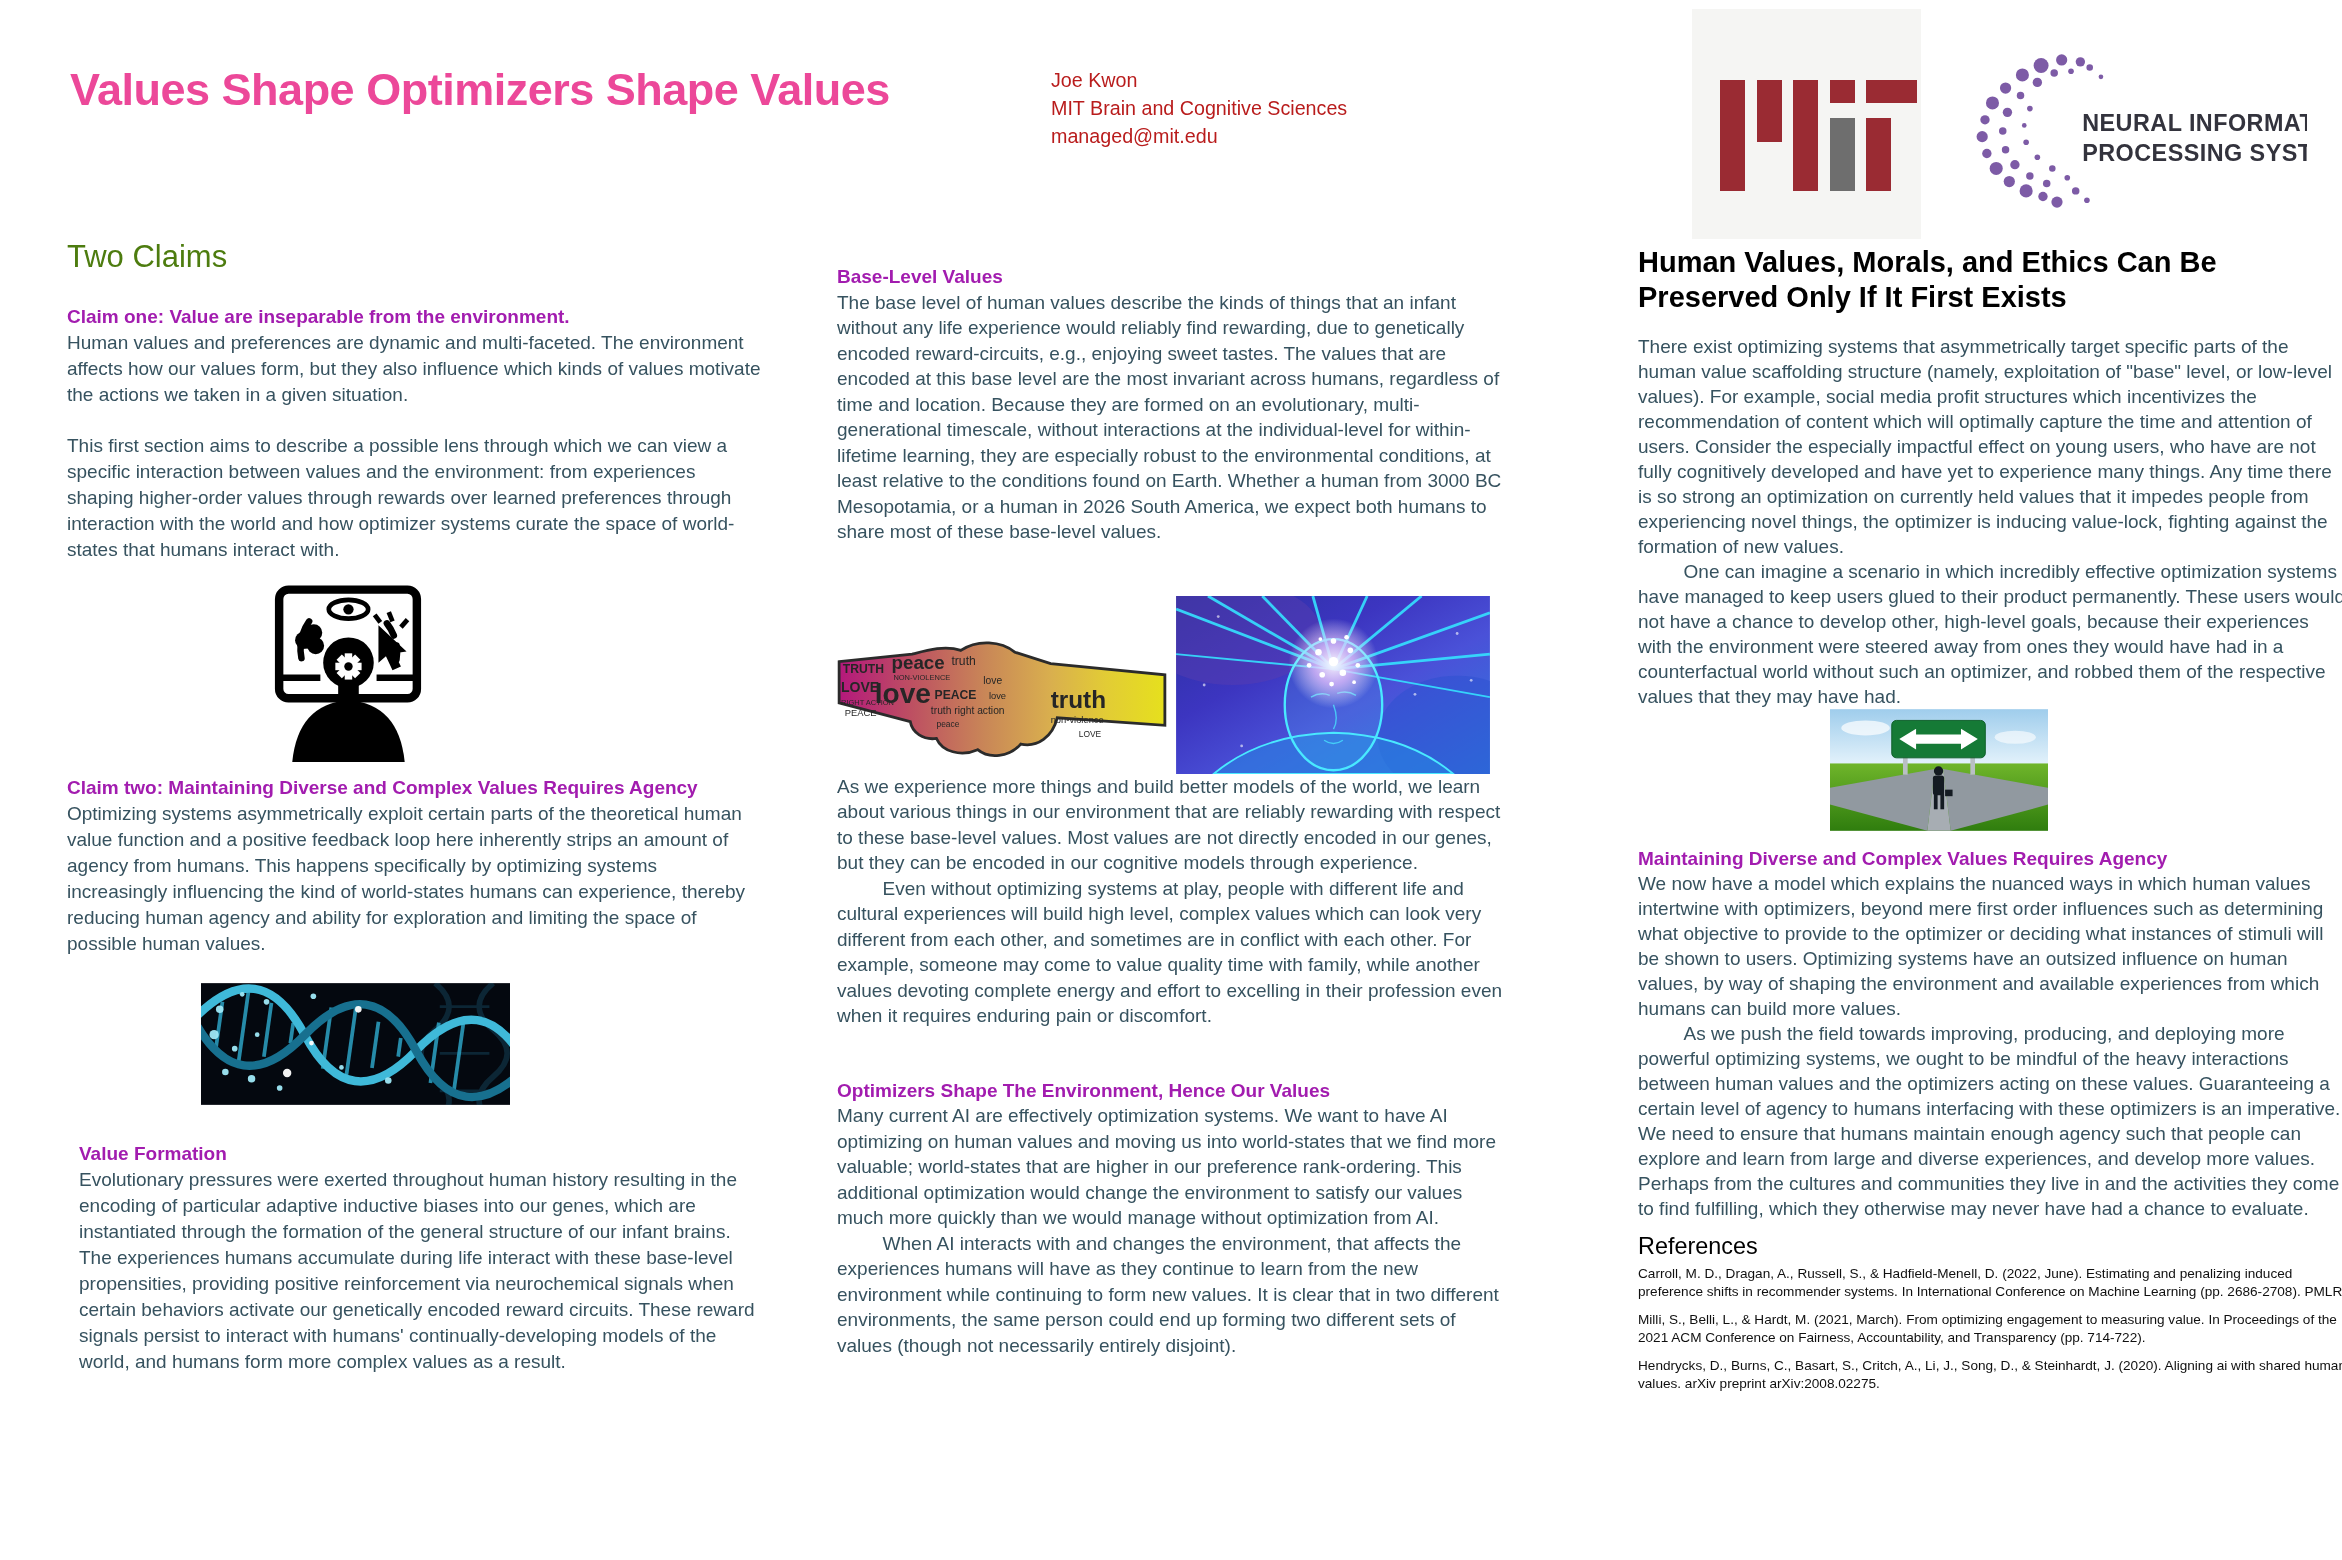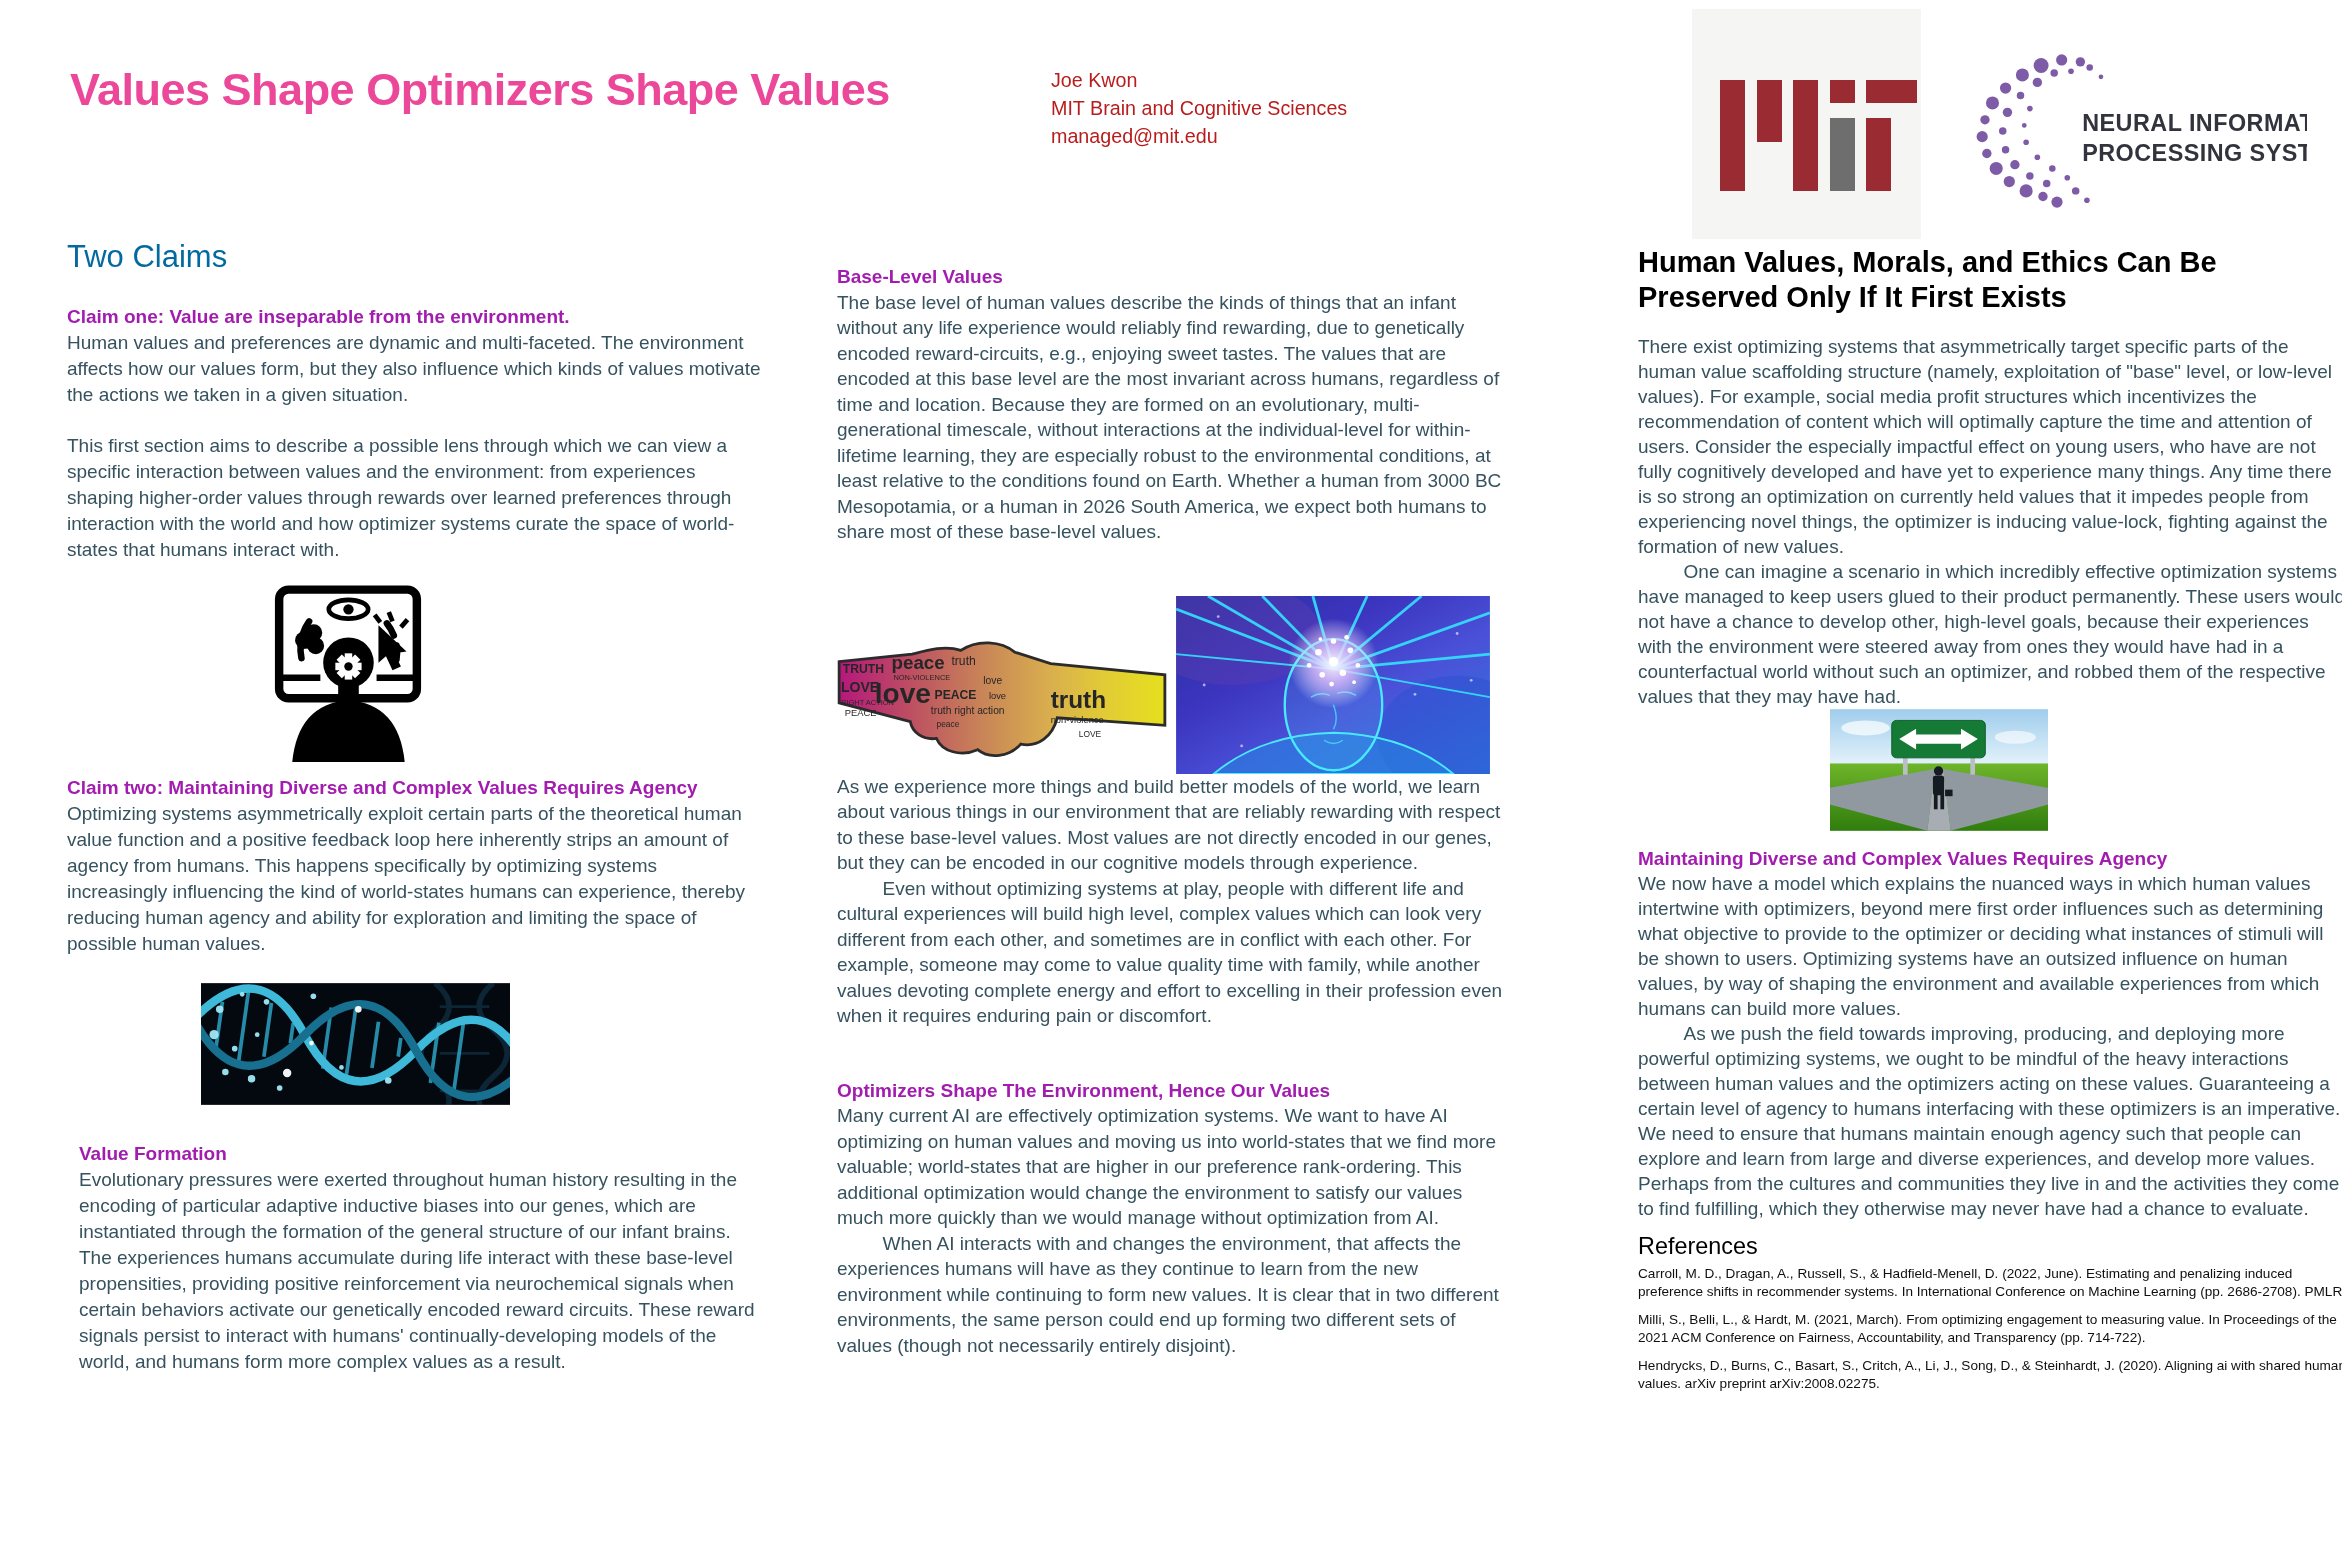--- a/index.html
+++ b/index.html
@@ -24,21 +24,21 @@
   }
   .mit-box .bar{position:absolute;background:#9a2b33;}
   .mit-box .gray{background:#6e6e6e;}
   .neurips-box{position:absolute;left:1951px;top:45px;width:356px;height:173px;}
   
   .col{position:absolute;font-size:19px;line-height:26px;}
   .col p{margin:0;}
   .col-left{left:67px;top:244px;width:695px;}
   .col-mid{left:837px;top:264px;width:676px;line-height:25.5px;}
   .col-right{left:1638px;top:245px;width:709px;line-height:25px;}
-  .h-big{font-size:31px;font-weight:400;color:#0369a1;margin:0 0 34px 0;}
+  .h-big{font-size:31px;font-weight:400;color:#4d7c0f;margin:0 0 34px 0;}
   .h-black-bold{font-size:28px;font-weight:700;color:#000;margin:0;}
   .sec-title{font-weight:700;color:#a21caf;}
   .indent{text-indent:2.4em;}
   .gap{margin-top:25px !important;}
   .vf-block{padding-left:12px;margin-top:36px;}
   .img-frame{display:block;}
   
   .person-icon-wrap{margin:20.6px 0 13px 199px;width:164px;height:178px;}
   .dna-wrap{margin:26px 0 0 134px;width:309px;height:122px;}
   

